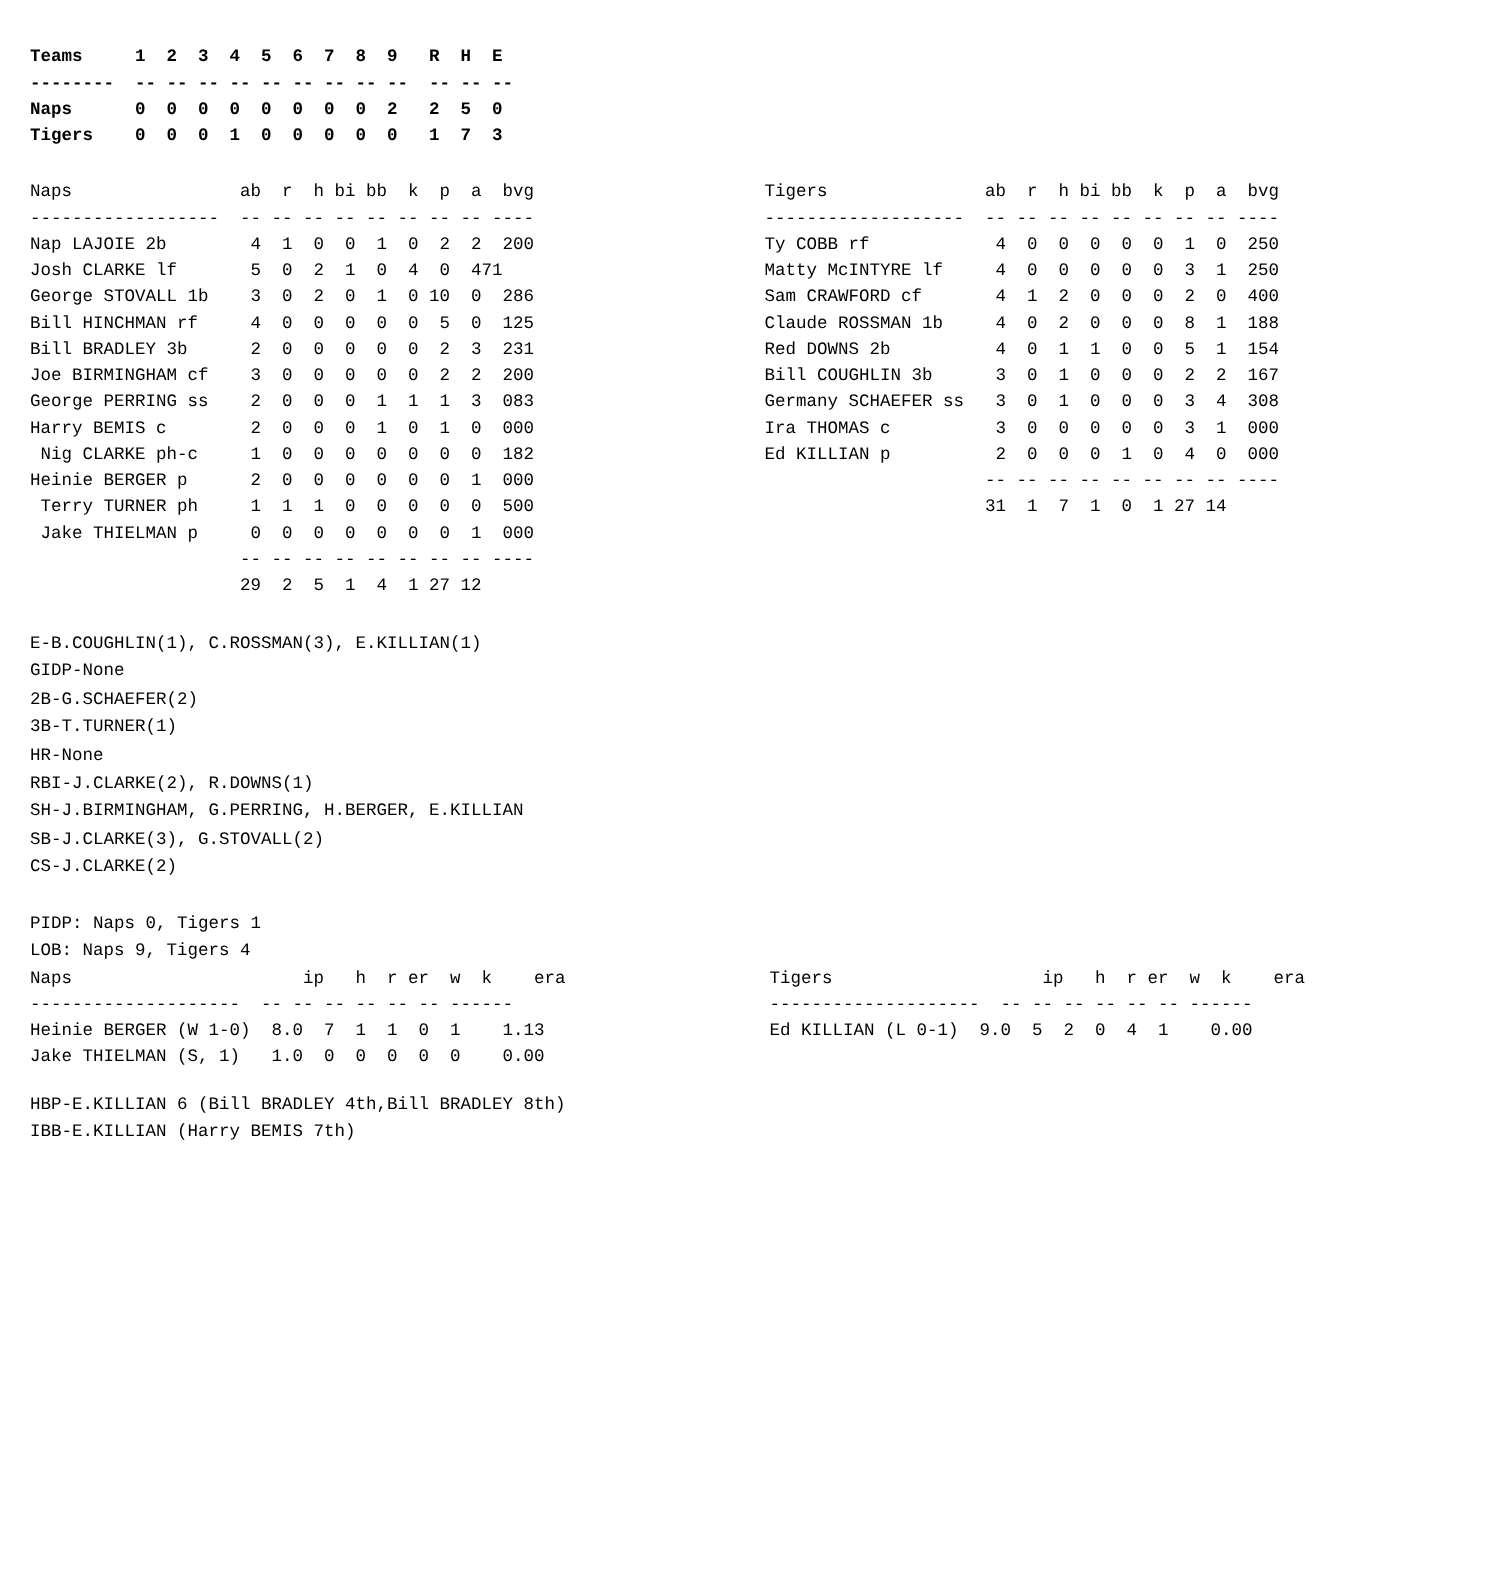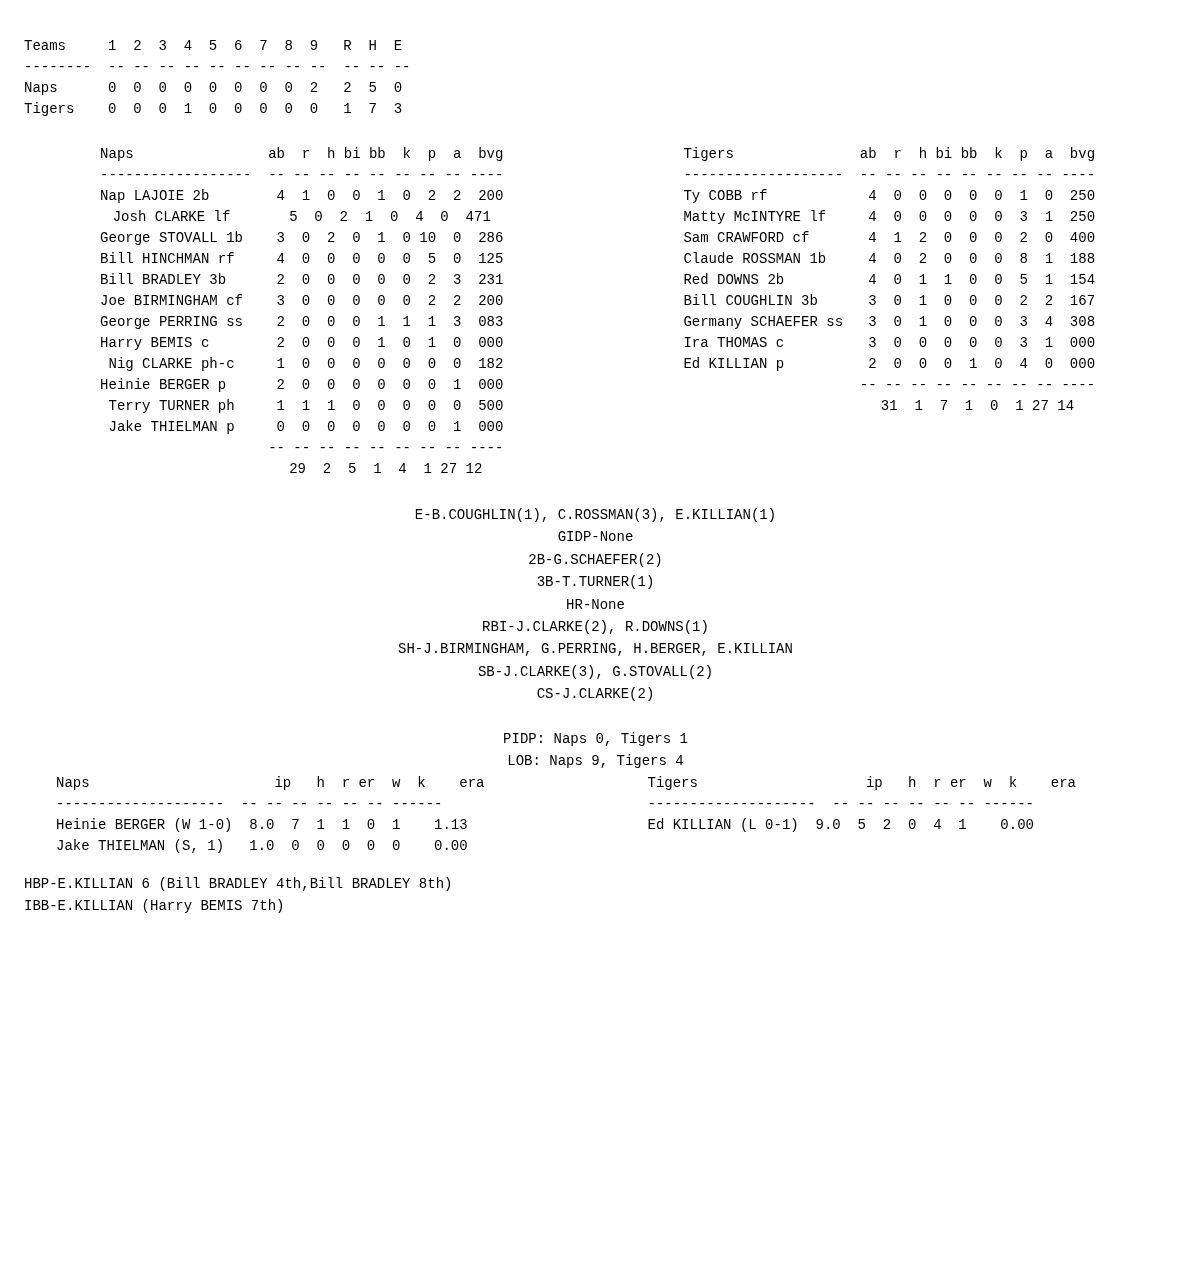--- a/index.html
+++ b/index.html
@@ -22,54 +22,52 @@
     .game-matchup {
       margin-bottom: 16px;
     }
     .line-score-table {
       margin-bottom: 24px;
     }
     .line-score-table pre {
       font-family: 'Courier New', Courier, monospace;
       font-size: 14px;
       line-height: 1.5;
+      font-weight: bold;
     }
     .box-score-section {
       display: flex;
       gap: 32px;
       margin-bottom: 24px;
-      text-align: center;
     }
     .box-score-team {
       flex: 1;
     }
     .box-score-team pre {
       font-family: 'Courier New', Courier, monospace;
       font-size: 14px;
       line-height: 1.5;
     }
     .notes-section pre {
       font-family: 'Courier New', Courier, monospace;
       font-size: 14px;
       line-height: 1.6;
-      text-align: center;
     }
     .pitching-section {
       display: flex;
       gap: 40px;
       margin-bottom: 16px;
     }
     .pitching-team {
       flex: 1;
     }
     .pitching-team pre {
       font-family: 'Courier New', Courier, monospace;
       font-size: 14px;
       line-height: 1.5;
-      margin-left: 32px;
     }
     .footer-notes pre {
       font-family: 'Courier New', Courier, monospace;
       font-size: 14px;
       line-height: 1.6;
     }
   </style>
 </head>
 <body>
 

